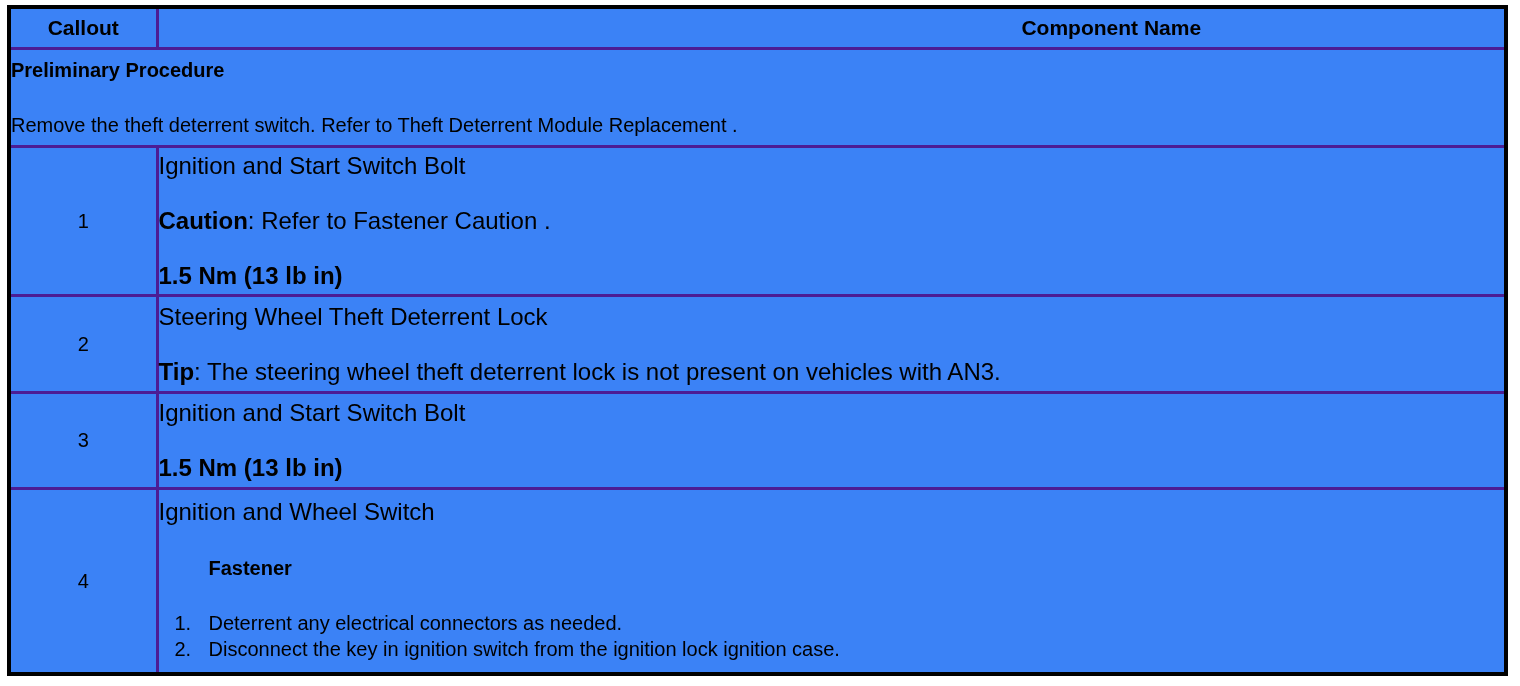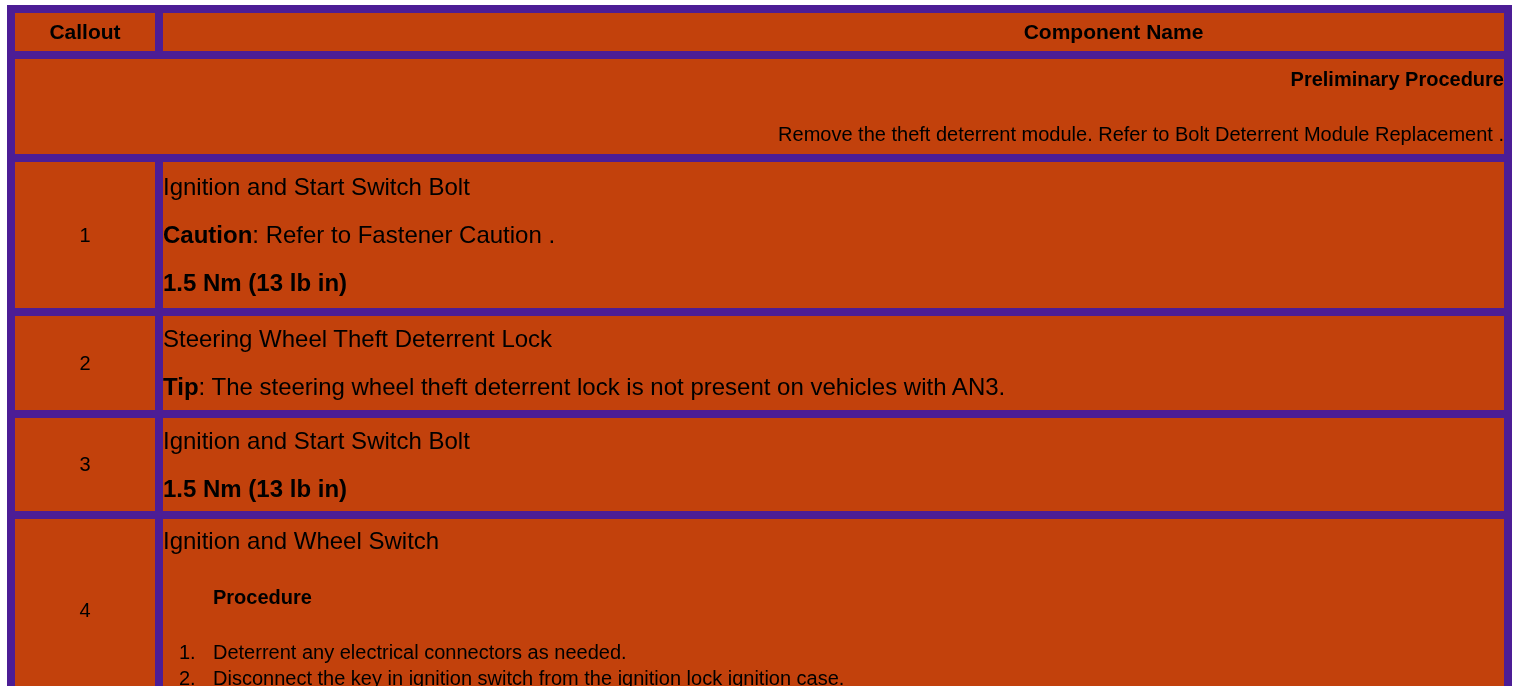--- a/index.html
+++ b/index.html
@@ -28,24 +28,24 @@
     top: 5px;
     width: 1501px;
     border-collapse: collapse;
     table-layout: fixed;
     border: 4px solid #000000;
     background: #ffffff;
   }
 
   table.component-table td,
   table.component-table th {
-    border: 8px solid #4c1d95;
+    border: 3px solid #4c1d95;
     vertical-align: middle;
     padding: 0;
-    background: #c2410c;
+    background: #3b82f6;
   }
 
   col.col-callout { width: 148px; }
   col.col-name    { width: 1349px; }
 
   
   .hdr-cell {
     height: 38px;
     text-align: center;
     font-weight: bold;
@@ -56,21 +56,20 @@
   .hdr-cell.name {
     text-align: center;
     padding-left: 560px;
   }
 
   
   .prelim-cell {
     height: 95px;
     padding: 9px 8px 8px 6px;
     vertical-align: top;
-    text-align: right;
   }
   .prelim-title {
     font-weight: bold;
     font-size: 20px;
     line-height: 24px;
     margin: 0 0 0 0;
   }
   .prelim-body {
     font-weight: normal;
     font-size: 20px;
@@ -91,21 +90,21 @@
     vertical-align: top;
   }
 
   .line {
     font-size: 24px;
     line-height: 24px;
     margin: 0;
     white-space: nowrap;
   }
   .line.gap {
-    margin-top: 24px;
+    margin-top: 31px;
   }
   .line b, .bold {
     font-weight: bold;
   }
 
   .proc-heading {
     font-size: 20px;
     line-height: 24px;
     font-weight: bold;
     margin: 32px 0 0 50px;
@@ -152,21 +151,21 @@
     <tbody>
 
       <tr class="r-header">
         <td class="hdr-cell">Callout</td>
         <td class="hdr-cell name">Component Name</td>
       </tr>
 
       <tr class="r-prelim">
         <td class="prelim-cell" colspan="2">
           <p class="prelim-title">Preliminary Procedure</p>
-          <p class="prelim-body">Remove the theft deterrent module. Refer to Bolt Deterrent Module Replacement .</p>
+          <p class="prelim-body">Remove the theft deterrent switch. Refer to Theft Deterrent Module Replacement .</p>
         </td>
       </tr>
 
       <tr class="r-1">
         <td class="callout-num">1</td>
         <td class="content-cell">
           <p class="line">Ignition and Start Switch Bolt</p>
           <p class="line gap"><b>Caution</b><span>: Refer to Fastener Caution .</span></p>
           <p class="line gap bold">1.5 Nm (13 lb in)</p>
         </td>
@@ -185,21 +184,21 @@
         <td class="content-cell">
           <p class="line">Ignition and Start Switch Bolt</p>
           <p class="line gap bold">1.5 Nm (13 lb in)</p>
         </td>
       </tr>
 
       <tr class="r-4">
         <td class="callout-num">4</td>
         <td class="content-cell">
           <p class="line">Ignition and Wheel Switch</p>
-          <p class="proc-heading">Procedure</p>
+          <p class="proc-heading">Fastener</p>
           <ol class="proc-list">
             <li><span class="num">1.</span><span>Deterrent any electrical connectors as needed.</span></li>
             <li><span class="num">2.</span><span>Disconnect the key in ignition switch from the ignition lock ignition case.</span></li>
           </ol>
         </td>
       </tr>
 
     </tbody>
   </table>
 

